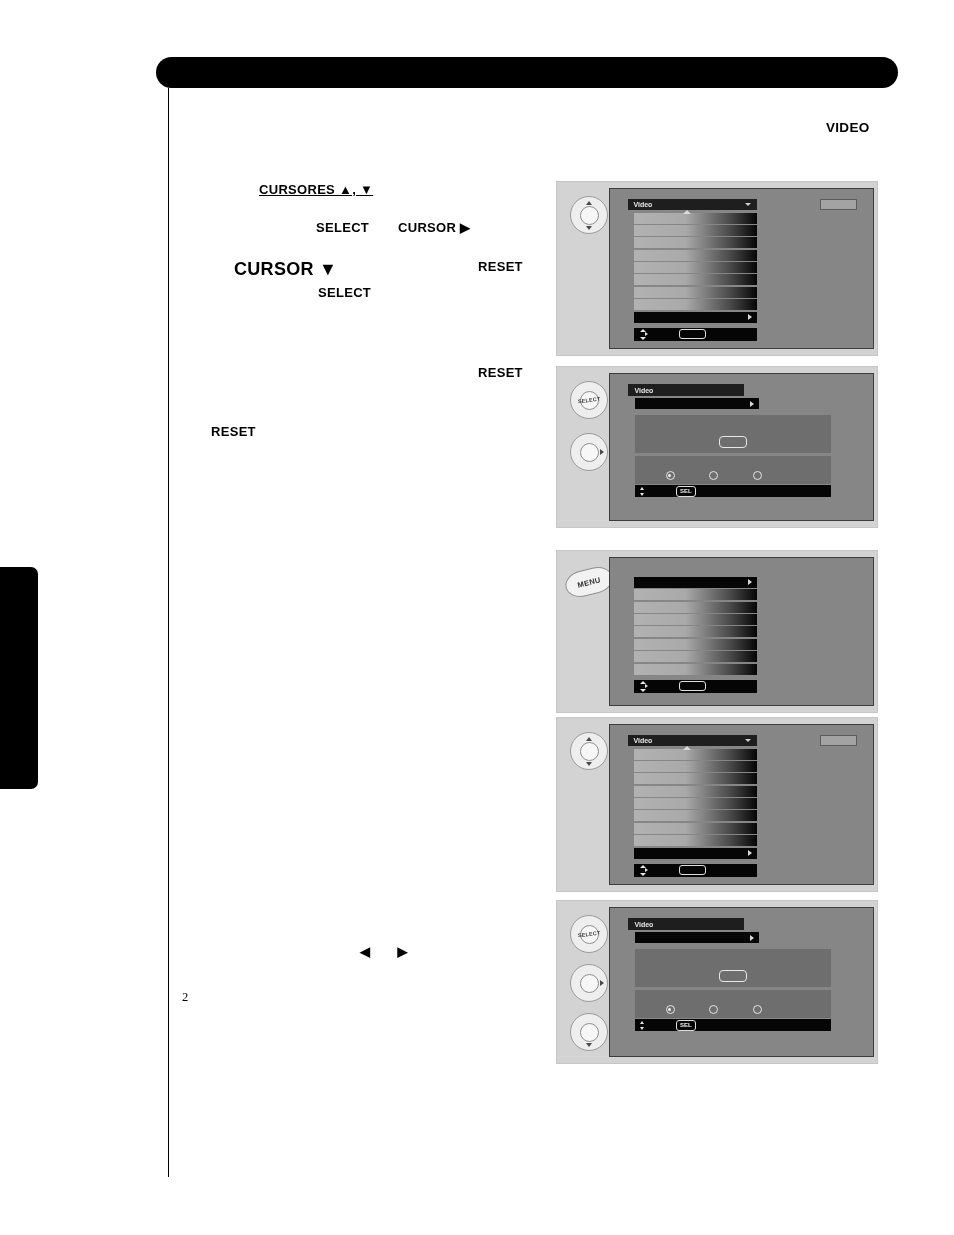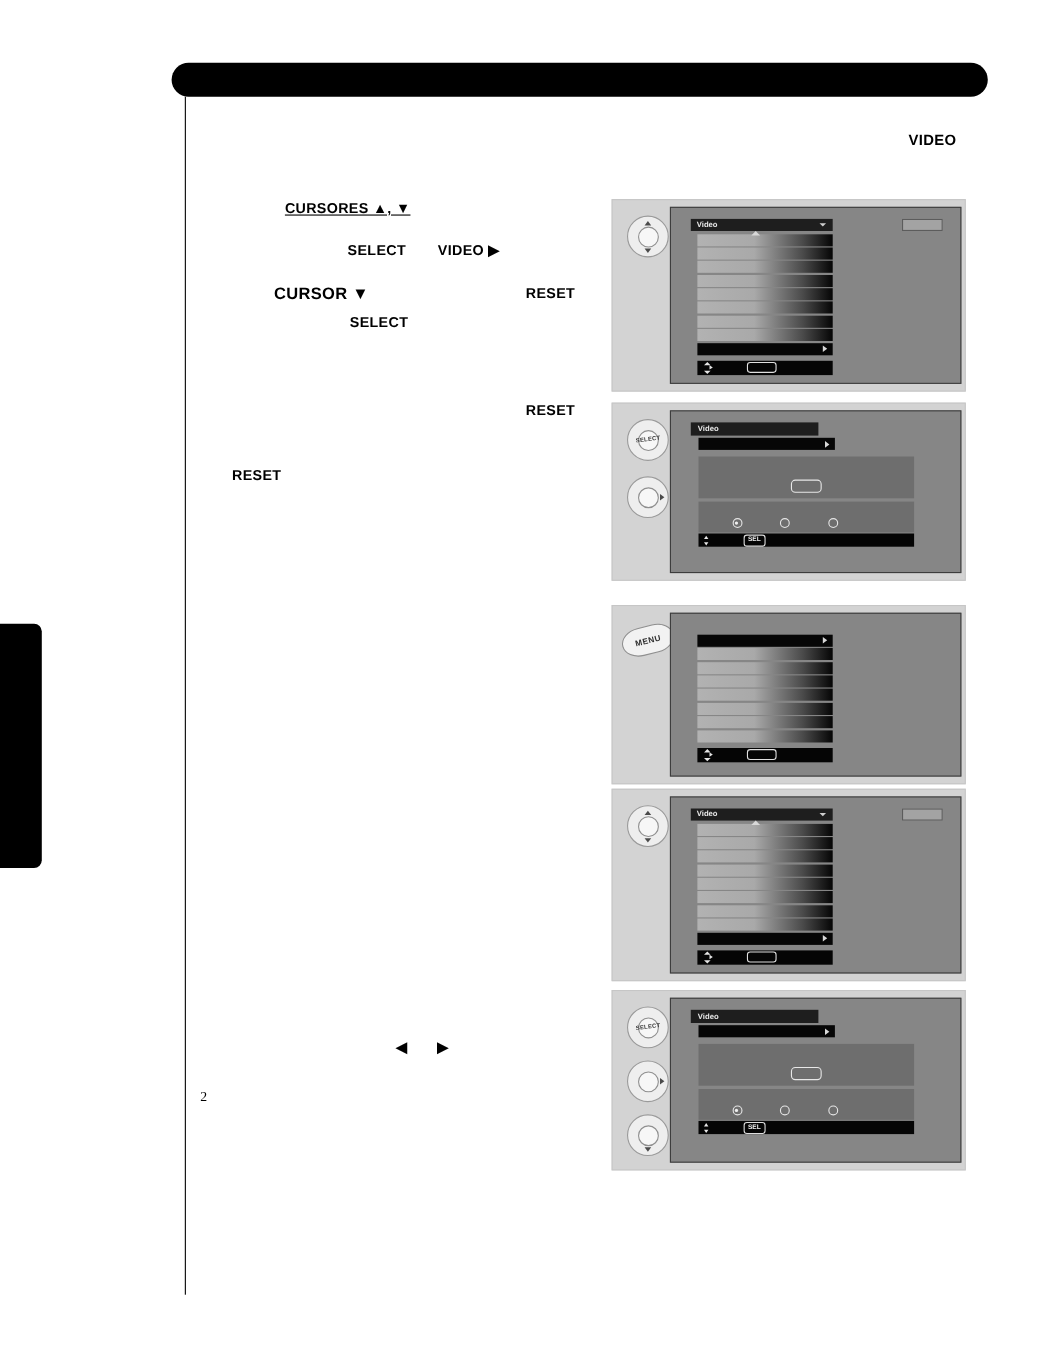--- a/index.html
+++ b/index.html
@@ -48,21 +48,21 @@
     position: absolute;
     font-weight: bold;
     color: #000000;
     white-space: nowrap;
     letter-spacing: .3px;
   }
   .txt-video   { left: 826px; top: 120px; font-size: 13.5px; }
   .txt-cursores{ left: 259px; top: 182px; font-size: 13px; text-decoration: underline; }
   .txt-select1 { left: 316px; top: 220px; font-size: 13px; }
   .txt-cursorR { left: 398px; top: 220px; font-size: 13px; }
-  .txt-cursorD { left: 249px; top: 259px; font-size: 15px; }
+  .txt-cursorD { left: 234px; top: 259px; font-size: 18px; }
   .txt-reset1  { left: 478px; top: 259px; font-size: 13px; }
   .txt-select2 { left: 318px; top: 285px; font-size: 13px; }
   .txt-reset2  { left: 478px; top: 365px; font-size: 13px; }
   .txt-reset3  { left: 211px; top: 424px; font-size: 13px; }
   .txt-arrows  { left: 360px; top: 944px; font-size: 13px; letter-spacing: 12px; }
   .page-num {
     position: absolute;
     left: 182px;
     top: 990px;
     font-family: "Liberation Serif", serif;
@@ -404,21 +404,21 @@
 </head>
 <body>
 
 <div class="header-bar"></div>
 <div class="side-tab"></div>
 <div class="v-divider"></div>
 
 <div class="txt txt-video">VIDEO</div>
 <div class="txt txt-cursores">CURSORES  ▲, ▼</div>
 <div class="txt txt-select1">SELECT</div>
-<div class="txt txt-cursorR">VIDEO ▶</div>
+<div class="txt txt-cursorR">CURSOR ▶</div>
 <div class="txt txt-cursorD">CURSOR ▼</div>
 <div class="txt txt-reset1">RESET</div>
 <div class="txt txt-select2">SELECT</div>
 <div class="txt txt-reset2">RESET</div>
 <div class="txt txt-reset3">RESET</div>
 <div class="txt txt-arrows">◀ ▶</div>
 <div class="page-num">2</div>
 
 <div class="panel panel-1">
   <div class="remote-col">

